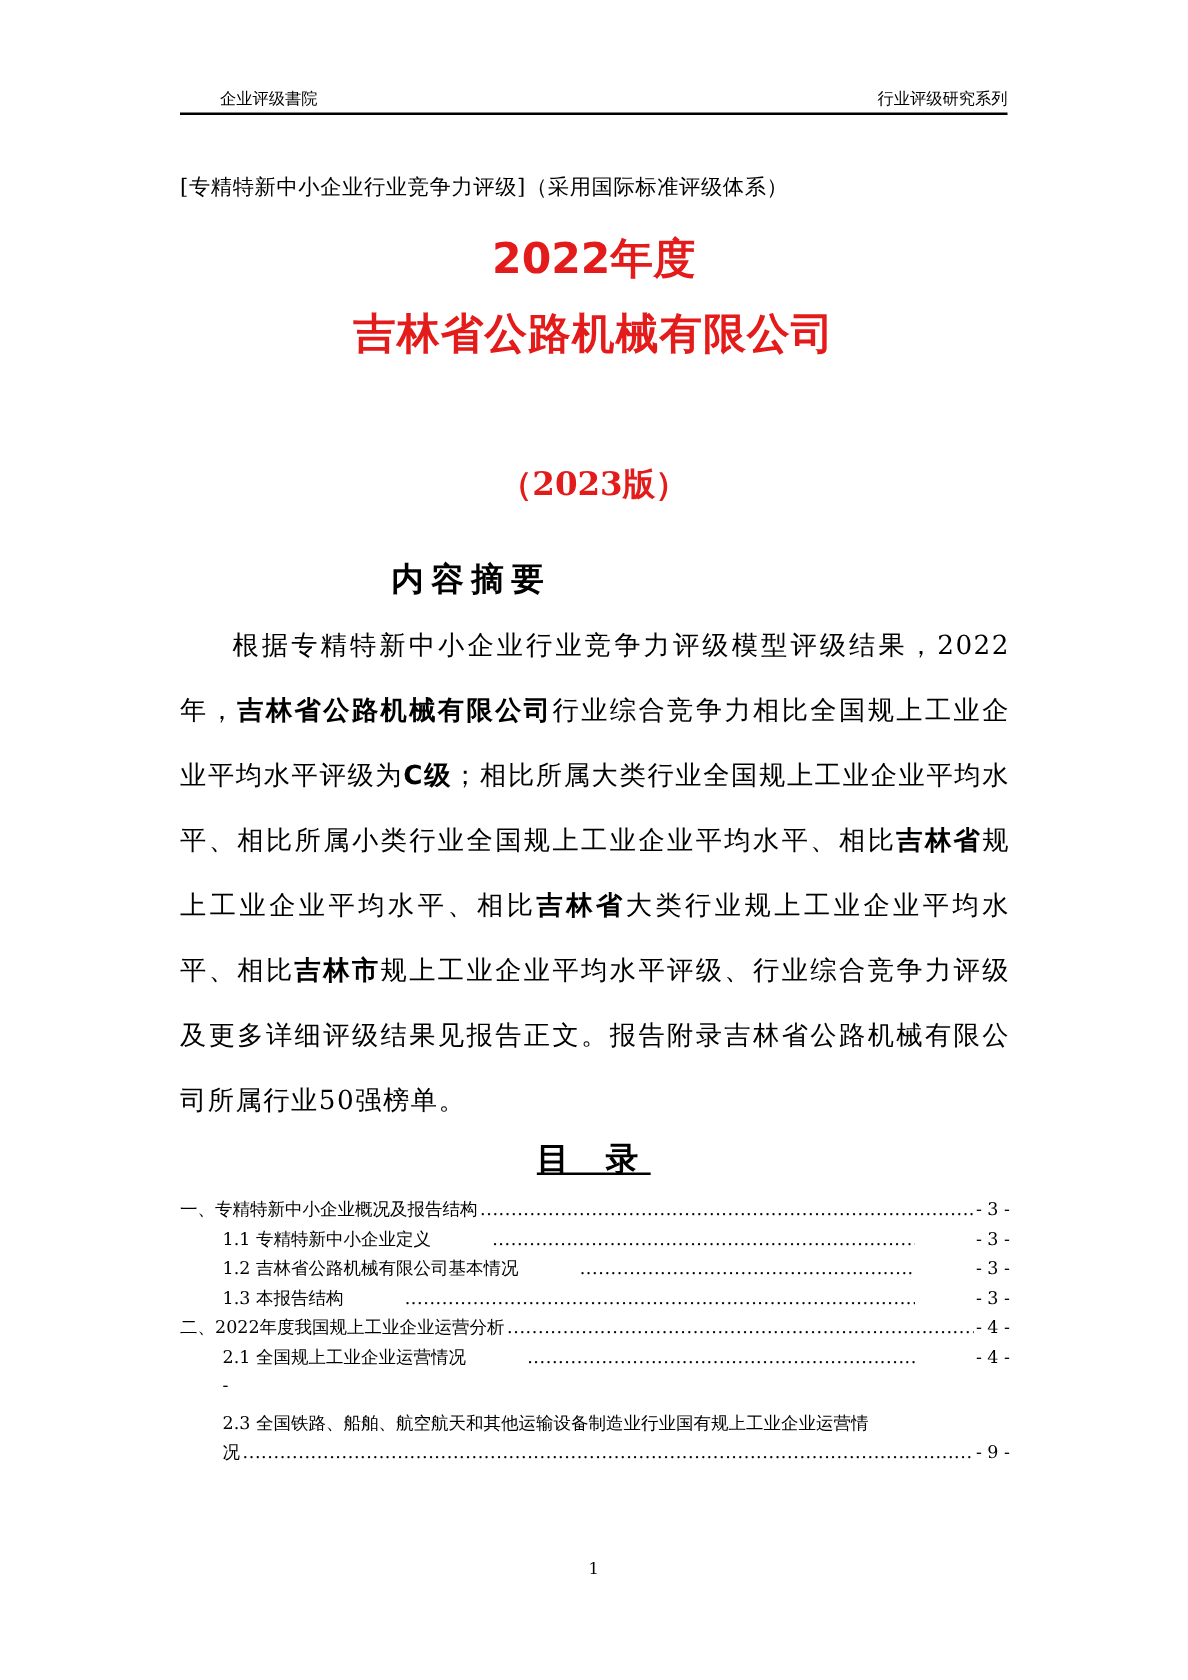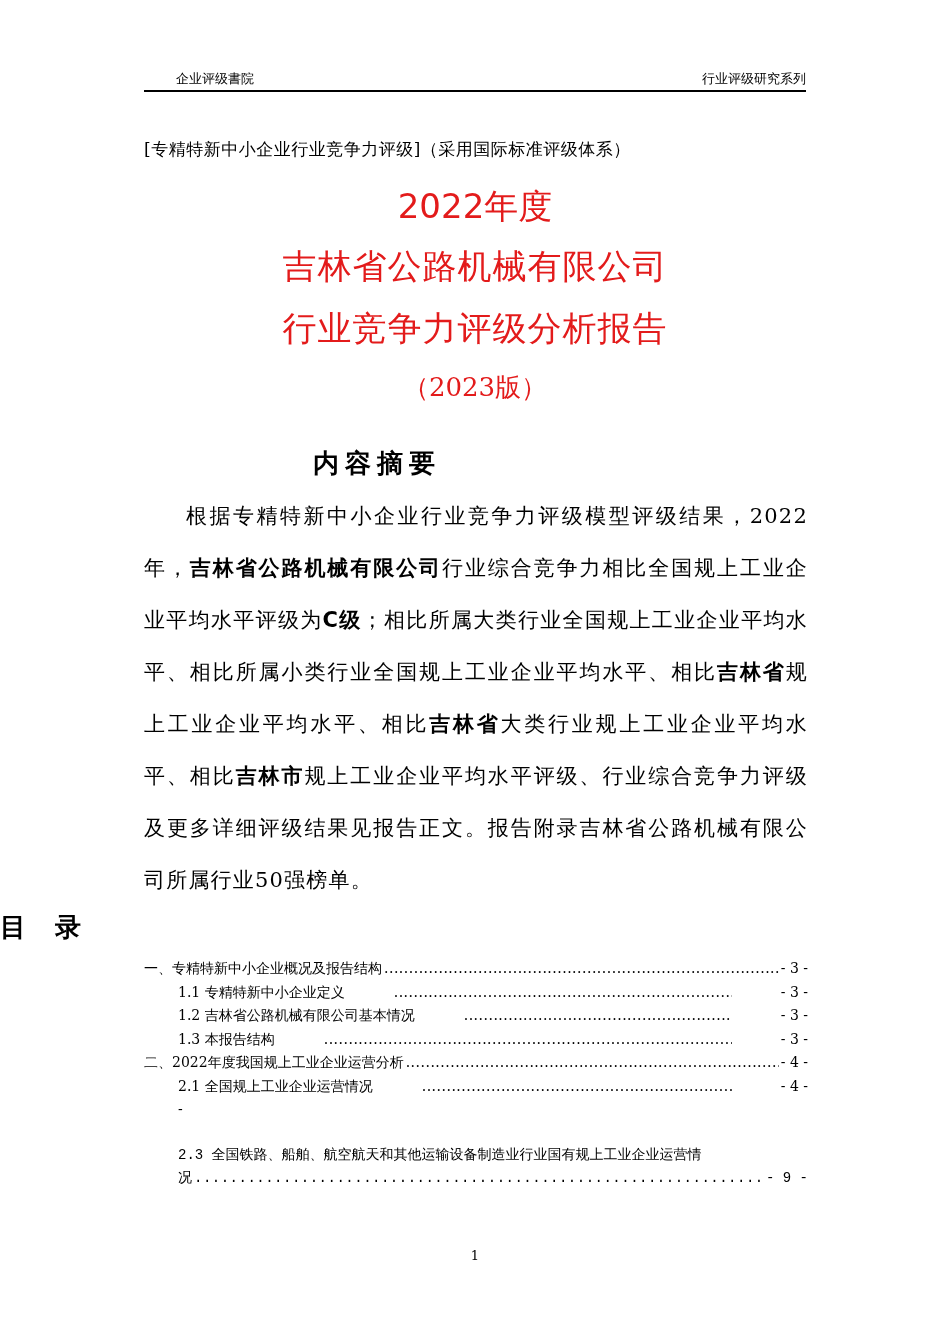--- a/index.html
+++ b/index.html
@@ -2,29 +2,29 @@
 <html><head>
 <meta charset="utf-8">
 <style>
   html, body { margin: 0; padding: 0; background: #ffffff; }
   body { width: 950px; height: 1344px; position: relative; overflow: hidden; font-family: "DejaVu Serif", "Liberation Serif", serif; color: #000; }
   .page { position: absolute; left: 0; top: 0; width: 950px; height: 1344px; }
   .header { position: absolute; left: 144px; top: 68px; width: 662px; height: 22px; border-bottom: 2px solid #000; font-family: "DejaVu Sans", "Liberation Sans", sans-serif; font-size: 13px; }
   .header .left { position: absolute; left: 0; top: 2px; margin-left: 32px; }
   .header .right { position: absolute; right: 0; top: 2px; }
   .tagline { position: absolute; left: 144px; top: 138px; font-size: 17px; letter-spacing: 0.5px; }
-  .title-block { position: absolute; left: 0; width: 950px; text-align: center; color: #e31b1b; font-family: "DejaVu Sans", "Liberation Sans", sans-serif; }
+  .title-block { position: absolute; left: 0; width: 950px; text-align: center; color: #e31b1b; font-family: "DejaVu Sans", "Liberation Sans", sans-serif; font-weight: bold; }
   .t1 { top: 184px; font-size: 34px; }
   .t2 { top: 244px; font-size: 34px; letter-spacing: 1px; }
   .t3 { top: 306px; font-size: 34px; letter-spacing: 1px; }
   .t4 { top: 370px; font-size: 26px; font-family: "DejaVu Serif", "Liberation Serif", serif; }
   .abstract-title { position: absolute; left: 0; width: 754px; top: 446px; text-align: center; font-family: "DejaVu Sans", "Liberation Sans", sans-serif; font-weight: bold; font-size: 26px; letter-spacing: 6px; }
   .abstract { position: absolute; left: 144px; top: 490px; width: 664px; font-size: 21px; line-height: 52px; text-align: justify; text-indent: 2em; letter-spacing: 1.2px; }
   .abstract b { font-family: "DejaVu Sans", "Liberation Sans", sans-serif; font-weight: bold; }
-  .toc-title { position: absolute; left: 0; width: 950px; top: 910px; font-family: "DejaVu Sans", "Liberation Sans", sans-serif; font-weight: bold; font-size: 26px; letter-spacing: 10px; }
+  .toc-title { position: absolute; left: 0; width: 950px; top: 910px; text-align: center; font-family: "DejaVu Sans", "Liberation Sans", sans-serif; font-weight: bold; font-size: 26px; letter-spacing: 10px; text-decoration: underline; }
   .toc { position: absolute; left: 144px; top: 957px; width: 664px; font-size: 14px; }
   .toc-row { display: flex; align-items: flex-end; height: 23.5px; line-height: 23.5px; }
   .toc-row.l2 { padding-left: 34px; gap: 47px; }
   .toc-label { white-space: nowrap; }
   .toc-dots { flex: 1; overflow: hidden; white-space: nowrap; margin: 0 2px; }
   .toc-dots::after { content: "................................................................................................................................................................................"; letter-spacing: 0.5px; }
   .toc-page { white-space: nowrap; }
   .toc-wrap { padding-left: 34px; line-height: 23.5px; }
   .toc-wrap .first { white-space: nowrap; }
   .toc-wrap .dash { height: 23.5px; }
@@ -37,21 +37,20 @@
 
   <div class="header">
     <span class="left">企业评级書院</span>
     <span class="right">行业评级研究系列</span>
   </div>
 
   <div class="tagline">[专精特新中小企业行业竞争力评级]（采用国际标准评级体系）</div>
 
   <div class="title-block t1">2022年度</div>
   <div class="title-block t2">吉林省公路机械有限公司</div>
-  <div class="title-block t3">行业竞争力评级分析报告</div>
   <div class="title-block t4">（2023版）</div>
 
   <div class="abstract-title">内容摘要</div>
 
   <div class="abstract"><span>根据专精特新中小企业行业竞争力评级模型评级结果，2022年，</span><b>吉林省公路机械有限公司</b><span>行业综合竞争力相比全国规上工业企业平均水平评级为</span><b>C级</b><span>；相比所属大类行业全国规上工业企业平均水平、相比所属小类行业全国规上工业企业平均水平、相比</span><b>吉林省</b><span>规上工业企业平均水平、相比</span><b>吉林省</b><span>大类行业规上工业企业平均水平、相比</span><b>吉林市</b><span>规上工业企业平均水平评级、行业综合竞争力评级及更多详细评级结果见报告正文。报告附录吉林省公路机械有限公司所属行业50强榜单。</span></div>
 
   <div class="toc-title">目 录</div>
 
   <div class="toc">
     <div class="toc-row">
@@ -80,21 +79,21 @@
       <span class="toc-page">- 4 -</span>
     </div>
     <div class="toc-row l2">
       <span class="toc-label">2.1 全国规上工业企业运营情况</span>
       <span class="toc-dots"></span>
       <span class="toc-page">- 4 -</span>
     </div>
     <div class="toc-wrap">
       <div class="dash">-</div>
     </div>
-    <div class="toc-wrap" style="margin-top:22px;font-family:Liberation Mono, monospace;">
+    <div class="toc-wrap" style="margin-top:6px;">
       <div class="first">2.3 全国铁路、船舶、航空航天和其他运输设备制造业行业国有规上工业企业运营情</div>
       <div class="toc-row">
         <span class="toc-label">况</span>
         <span class="toc-dots"></span>
         <span class="toc-page">- 9 -</span>
       </div>
     </div>
   </div>
 
   <div class="page-number">1</div>

